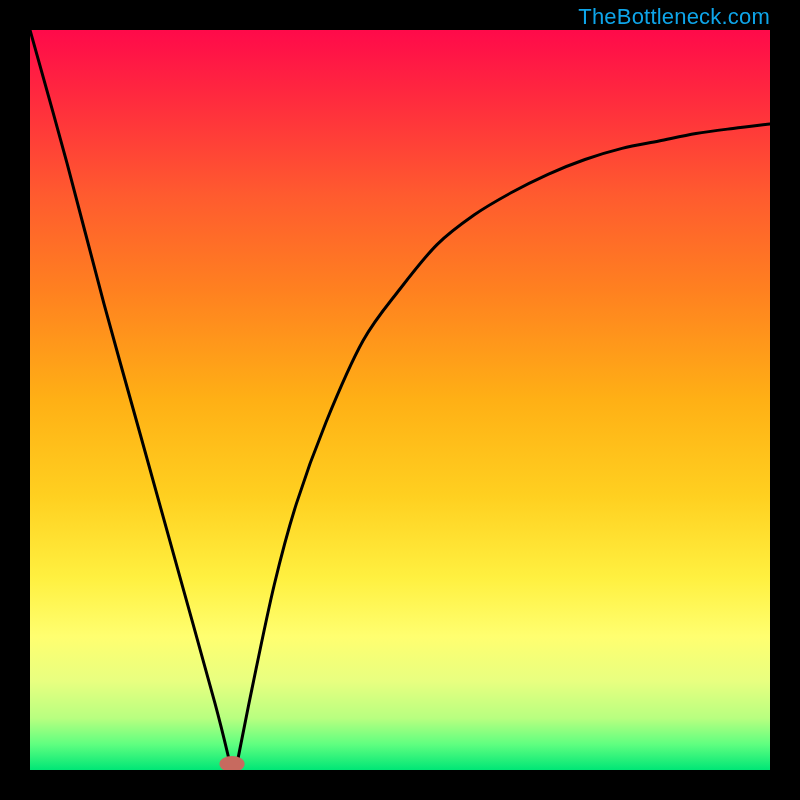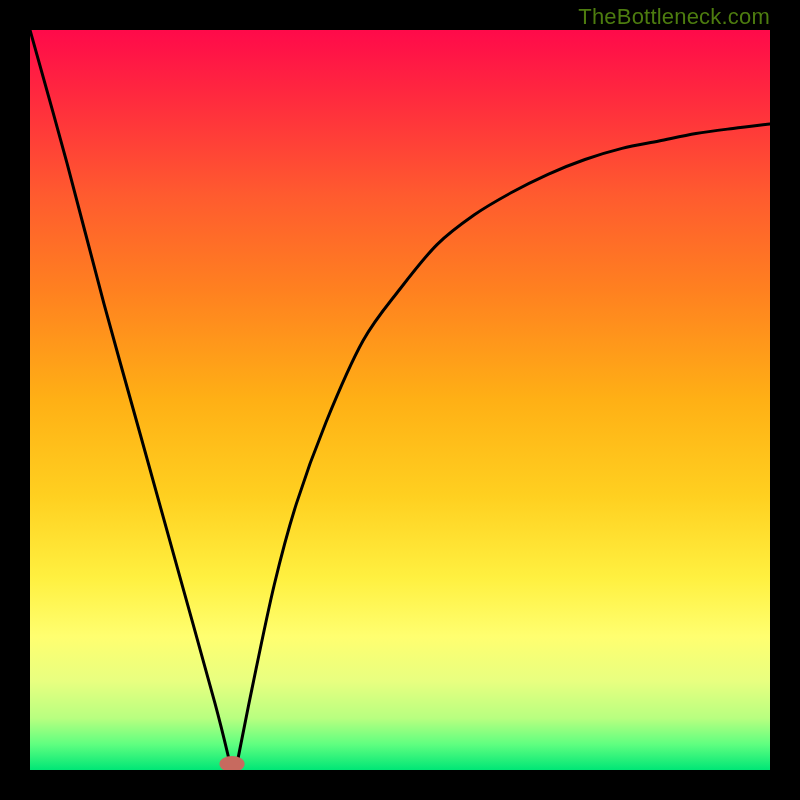--- a/index.html
+++ b/index.html
@@ -17,21 +17,21 @@
     left: 0;
     width: 800px;
     height: 800px;
     box-sizing: border-box;
     border: 30px solid #000;
   }
   .watermark {
     position: absolute;
     top: 4px;
     right: 30px;
-    color: #4d7c0f;
+    color: #0ea5e9;
     font-size: 22px;
     font-weight: 500;
     letter-spacing: 0.2px;
     z-index: 10;
   }
   svg {
     display: block;
   }
 </style>
 </head>

